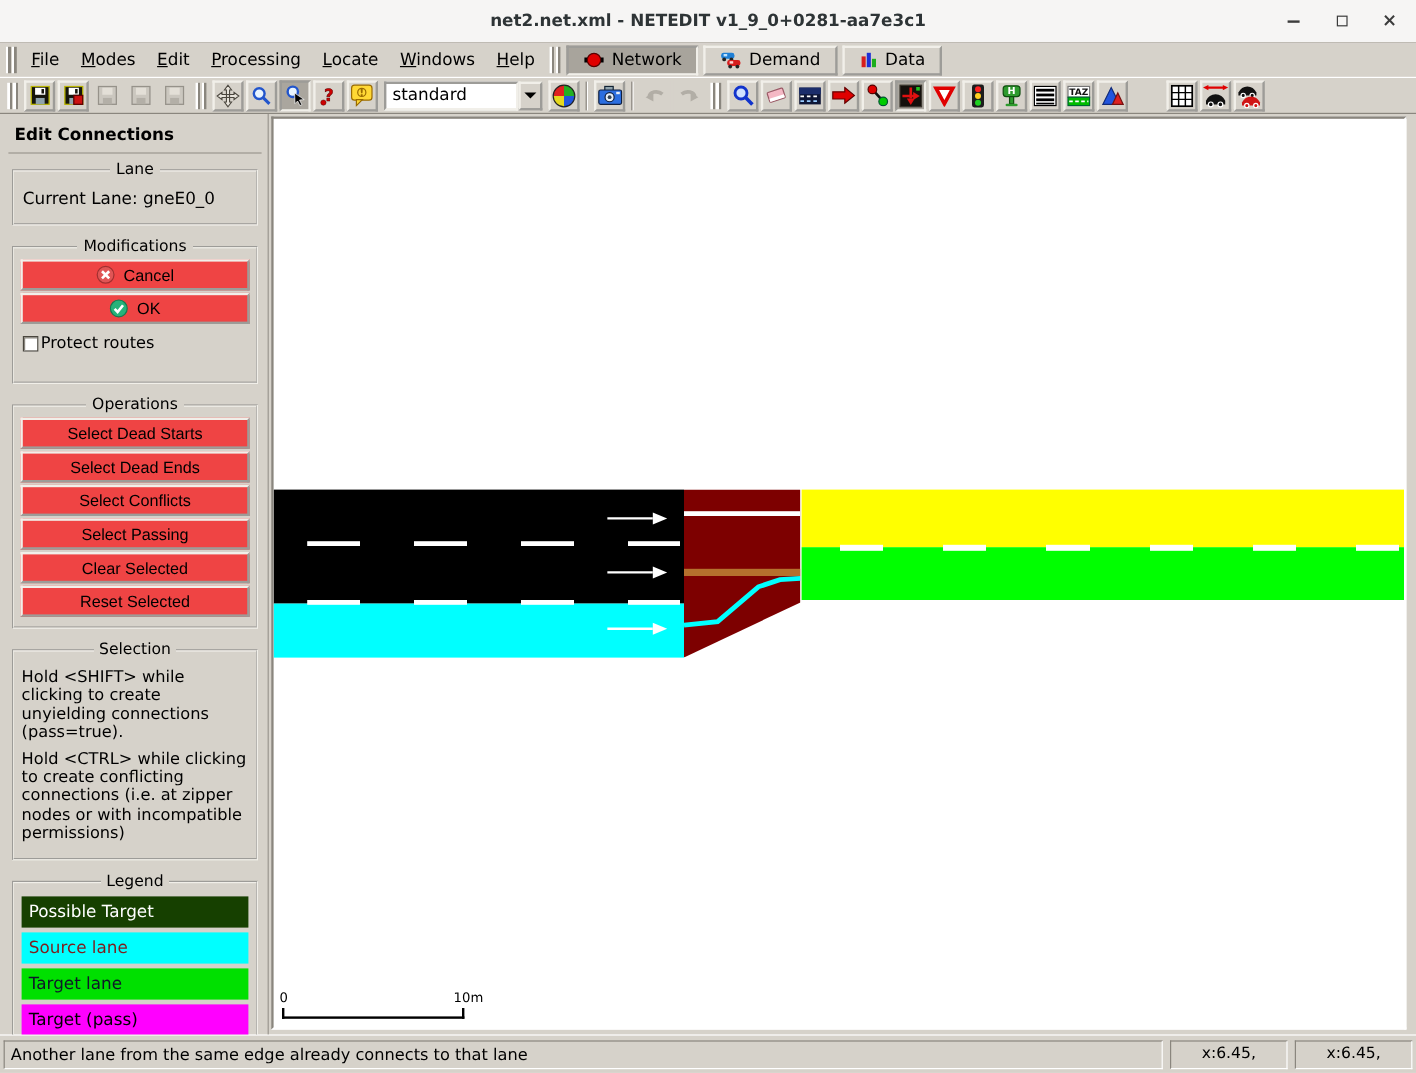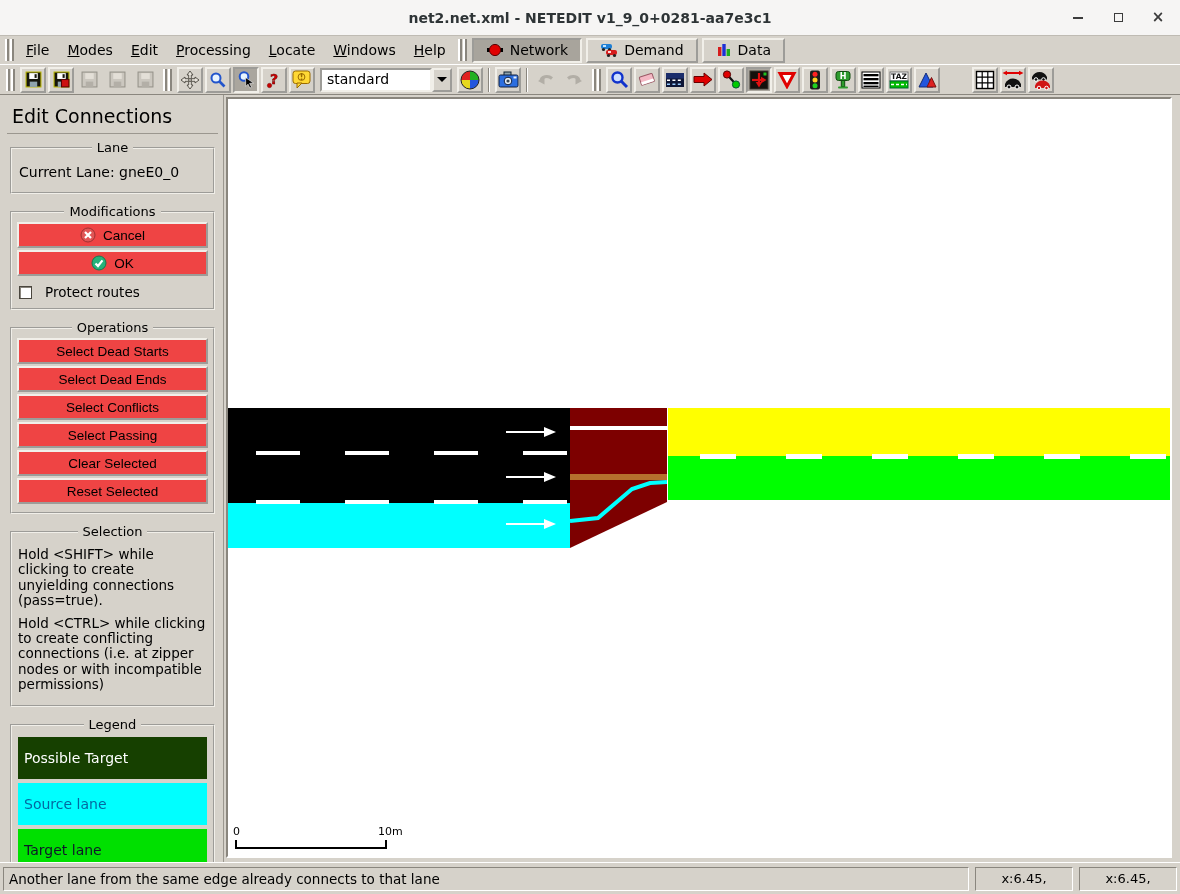--- a/index.html
+++ b/index.html
@@ -45,33 +45,33 @@
   .tbtn svg { display:block; }
   .tbtn.pressed { border:2px inset #f1efe9; background:#aaa69e; }
   .tbtn.flat { border-color:transparent; }
   .combo { display:flex; width:132px; height:24px; margin:0 3px; flex:0 0 auto; }
   .combo-field { flex:1; background:#fff; border:2px inset #f1efe9; font-size:14px; padding:1px 5px; overflow:hidden; white-space:nowrap; }
   .combo-arrow { width:20px; background:#d6d2ca; border:2px outset #f1efe9; display:flex; align-items:center; justify-content:center; }
   .combo-arrow::after { content:""; border:5px solid transparent; border-top-color:#000; margin-top:5px; }
   
   .main { display:flex; height:767px; background:#d6d2ca; }
   .sidebar { width:224px; flex:0 0 auto; padding:2px 0 0 2px; border-right:1px solid #9b978f; overflow:hidden; }
-  .sidebar-title { font-size:19px; font-weight:normal; margin:8px 10px 6px; }
+  .sidebar-title { font-size:14px; font-weight:bold; margin:8px 10px 6px; }
   .sidebar hr { border:none; border-top:1px solid #9b978f; margin:0 5px 4px; }
   fieldset { margin:6px 8px 10px; border:2px groove #f1efe9; padding:1px 5px 6px; }
   legend { margin:0 auto; padding:0 5px; font-size:13px; }
   .lane-text { font-size:14px; padding:8px 2px 6px; }
   .sbtn { display:flex; align-items:center; justify-content:center; gap:7px; width:100%; height:26px;
           background:#ef4444; border:2px outset #f1efe9; font-size:13.5px; margin:2px 0; }
   .sbtn svg { display:block; }
-  .check-row { display:flex; align-items:center; gap:13px; margin:8px 2px 2px; font-size:13.5px; }
+  .check-row { display:flex; align-items:center; gap:2px; margin:8px 2px 18px; font-size:13.5px; }
   .checkbox { width:13px; height:13px; background:#fff; border:1px solid #4a463e;
               box-shadow:inset 1px 1px 0 #8a867e; flex:0 0 auto; }
   .hint { font-size:13.5px; line-height:1.14; margin:7px 1px; }
-  .legend-row { height:42px; display:flex; align-items:center; padding:0 6px; margin:4px 1px; font-size:14px; }
+  .legend-row { height:26px; display:flex; align-items:center; padding:0 6px; margin:4px 1px; font-size:14px; }
   
   .canvas-frame { flex:1; padding:2px 8px 4px 2px; }
   .canvas { position:relative; width:100%; height:100%; background:#fff;
             border:2px solid; border-color:#8a867e #fff #fff #8a867e; overflow:hidden; }
   .abs { position:absolute; }
   .lane-dashes { height:4px; background:repeating-linear-gradient(90deg,#fff 0 44px,transparent 44px 89px); }
   .lane-dashes2 { height:5px; background:repeating-linear-gradient(90deg,#fff 0 36px,transparent 36px 86px); }
   .scale-label { position:absolute; top:0; font-size:11px; color:#000; }
   .scale-line { position:absolute; left:2px; top:15px; width:152px; height:9px;
                 border-left:2px solid #000; border-right:2px solid #000; border-bottom:2px solid #000; }
@@ -423,21 +423,21 @@
 
     <fieldset>
       <legend>Selection</legend>
       <p class="hint">Hold &lt;SHIFT&gt; while clicking to create unyielding connections (pass=true).</p>
       <p class="hint">Hold &lt;CTRL&gt; while clicking to create conflicting connections (i.e. at zipper nodes or with incompatible permissions)</p>
     </fieldset>
 
     <fieldset>
       <legend>Legend</legend>
       <div class="legend-row" style="background-color: rgb(22, 64, 0); color: rgb(255, 255, 255);">Possible Target</div>
-      <div class="legend-row" style="background-color: rgb(0, 255, 255); color: #0369a1;">Source lane</div>
+      <div class="legend-row" style="background-color: rgb(0, 255, 255); color: #7f1d1d;">Source lane</div>
       <div class="legend-row" style="background-color: rgb(0, 224, 0); color: #0f172a;">Target lane</div>
       <div class="legend-row" style="background-color: rgb(255, 0, 255); color: rgb(0, 0, 0);">Target (pass)</div>
       <div class="legend-row" style="background-color: rgb(255, 255, 0); color: rgb(0, 0, 0);">Conflict</div>
     </fieldset>
   </div>
 
   <div class="canvas-frame">
     <div class="canvas">
 
       <div class="abs" style="left: 0px; top: 309px; width: 342px; height: 95px; background-color: rgb(0, 0, 0);"></div>

